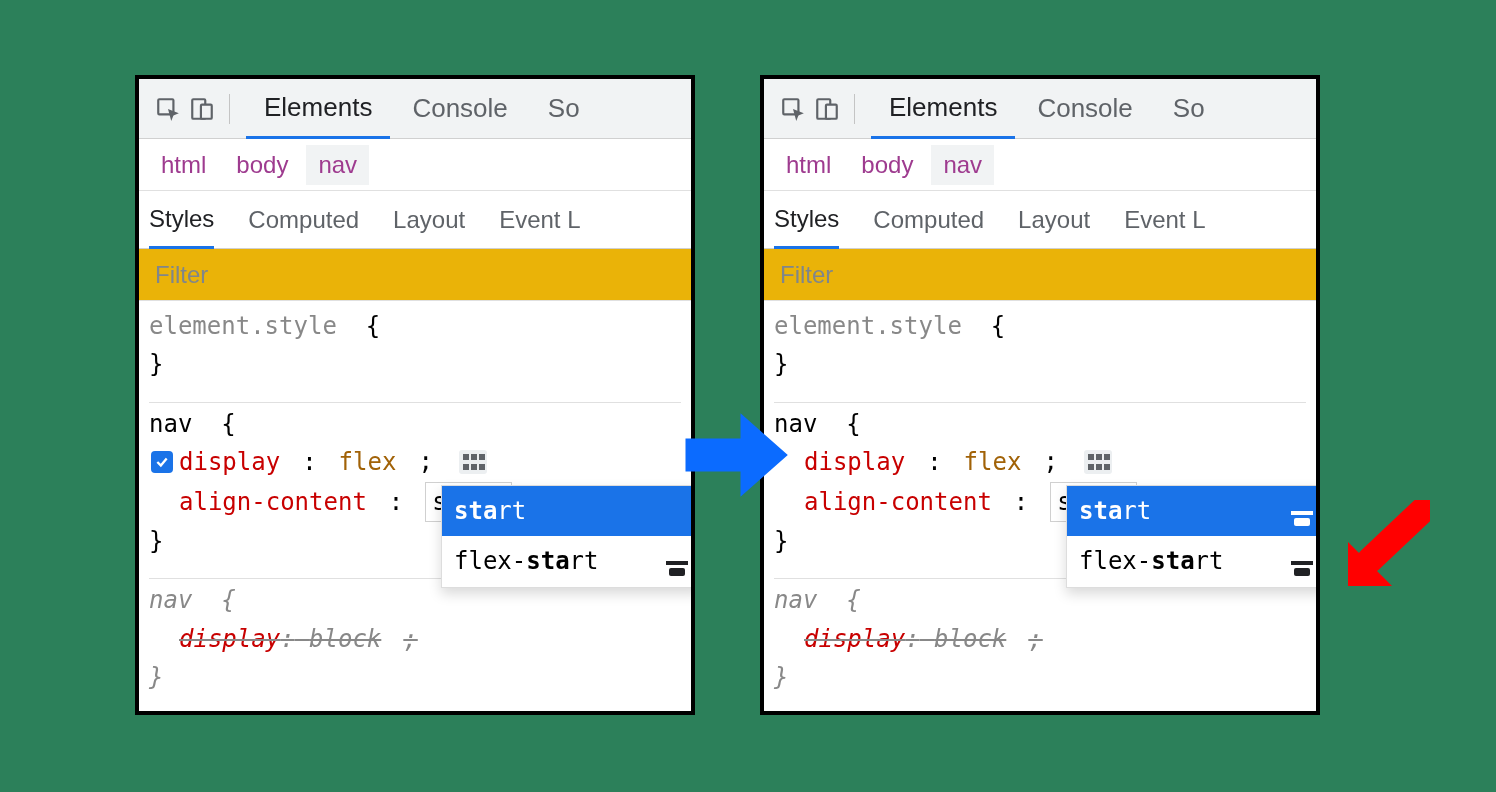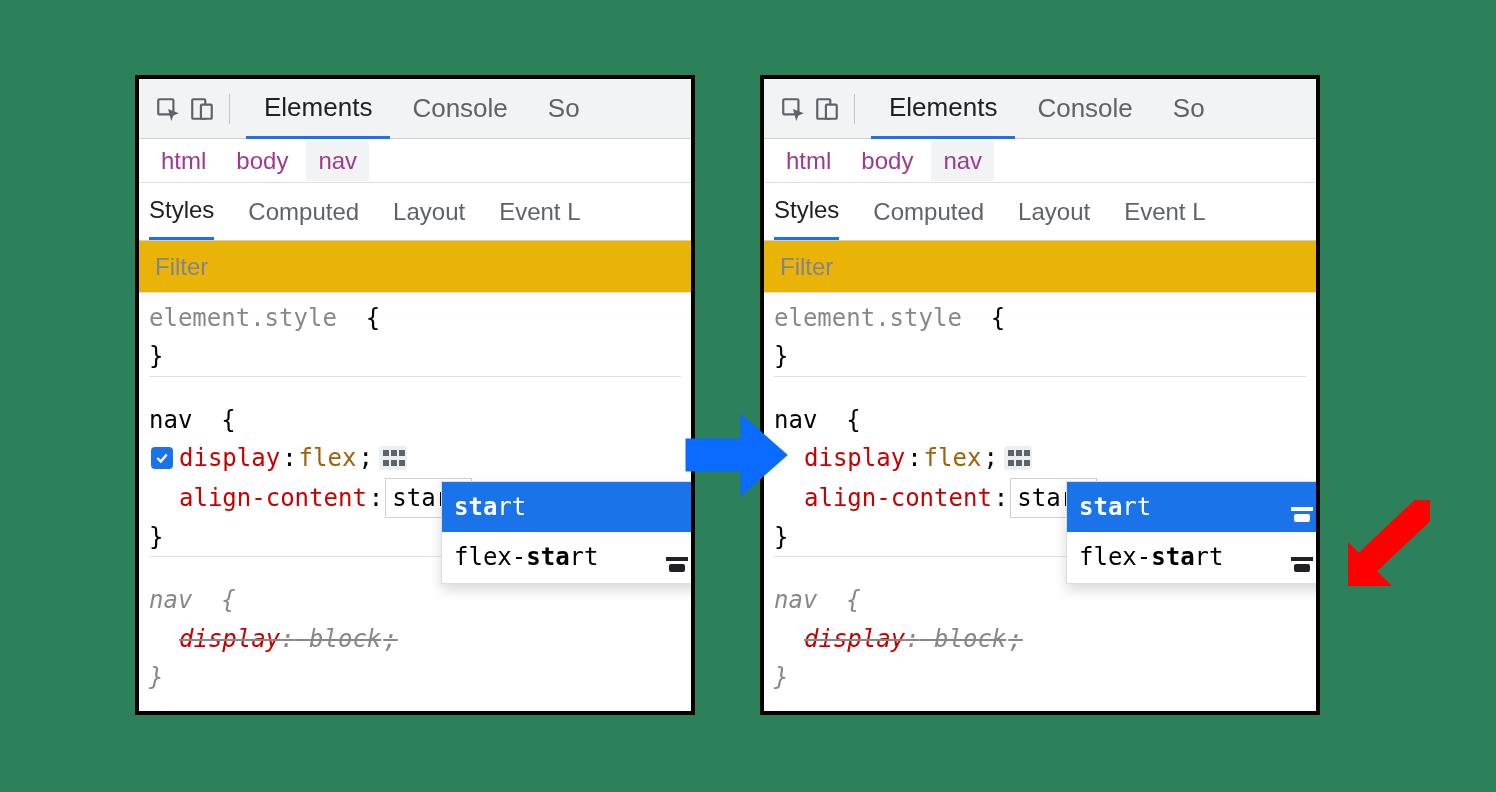--- a/index.html
+++ b/index.html
@@ -50,40 +50,41 @@
     display: flex;
     align-items: center;
     cursor: pointer;
   }
   .tb-tab.active {
     color: #202124;
     border-bottom: 3px solid #1a73e8;
     margin-bottom: -1px;
   }
   .breadcrumb {
-    height: 44px;
+    height: 52px;
     background: #fff;
     border-bottom: 1px solid #e0e0e0;
     display: flex;
     align-items: center;
     padding: 0 10px;
     font-size: 24px;
     gap: 6px;
   }
   .crumb {
     color: #9e3b8f;
     padding: 6px 12px;
   }
   .crumb.selected {
     background: #f1f3f4;
     color: #9e3b8f;
   }
   .subtabs {
     height: 58px;
     display: flex;
+    align-items: center;
     border-bottom: 1px solid #d0d0d0;
     padding: 0 10px;
     font-size: 24px;
     color: #5f6368;
     gap: 34px;
   }
   .subtab {
     height: 100%;
     display: flex;
     align-items: center;
@@ -111,25 +112,25 @@
     background: transparent;
     font-family: inherit;
   }
   .filter-input::placeholder { color: #80868b; }
   .rules {
     font-family: Menlo, Consolas, monospace;
     font-size: 24px;
     line-height: 1.6;
     padding: 6px 10px;
   }
-  .rule-block { border-bottom: 1px solid #e0e0e0; padding-bottom: 0; margin-bottom: 24px; }
+  .rule-block { border-bottom: 1px solid #e0e0e0; padding-bottom: 18px; margin-bottom: 2px; }
   .rule-block:last-child { border-bottom: none; }
   .sel-gray { color: #888; }
   .brace { color: #000; }
-  .propline { display: flex; align-items: center; gap: 2px; padding-left: 30px; position: relative;}
+  .propline { display: flex; align-items: center; gap: 22px; padding-left: 30px; position: relative;}
   .checkbox {
     width: 22px; height: 22px;
     background: #1a73e8;
     border-radius: 4px;
     display:inline-flex;align-items:center;justify-content:center;
     position: absolute; left: 2px;
   }
   .prop { color: #c80000; }
   .colon { color: #000; }
   .val { color: #a16207; }

